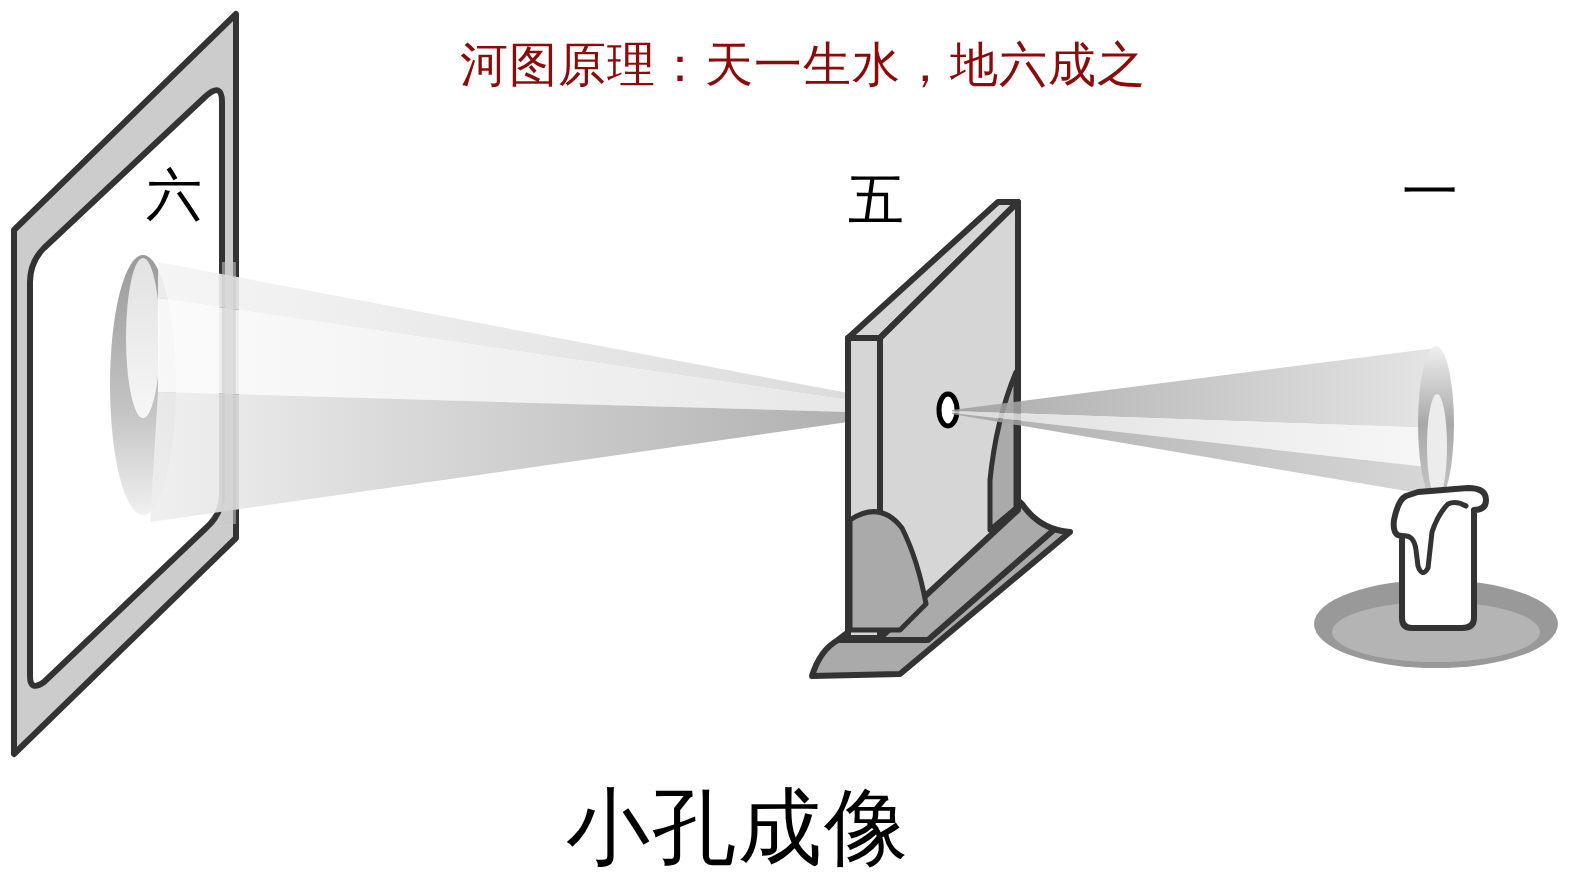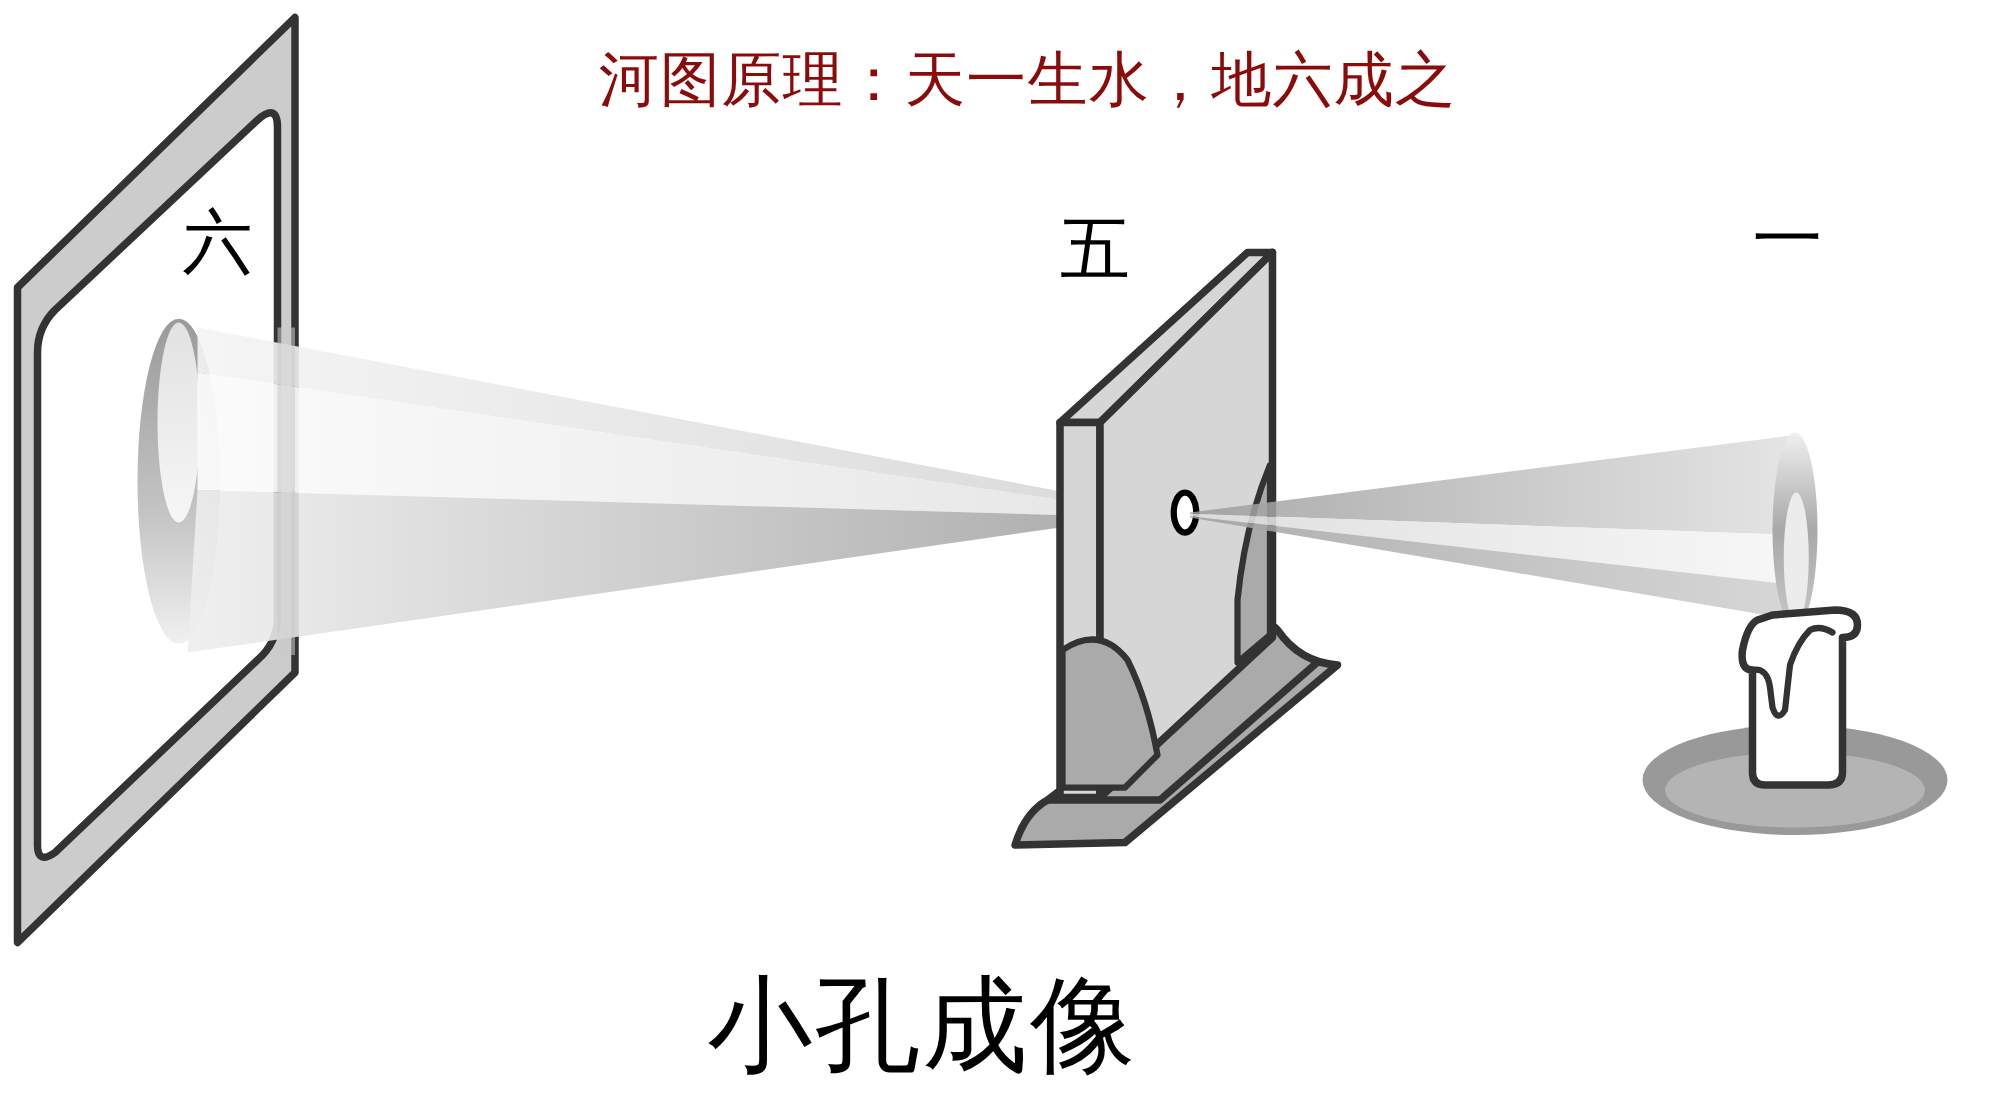--- a/index.html
+++ b/index.html
@@ -27,42 +27,41 @@
     .title {
       position: absolute;
       left: 460px;
       top: 34px;
       font-size: 48px;
       line-height: 60px;
       color: #8b0a0a;
       letter-spacing: 1px;
       white-space: nowrap;
       font-family: "DejaVu Serif", "Liberation Serif", serif;
-      margin-left: 19px;
     }
     .label {
       position: absolute;
       font-size: 56px;
       line-height: 60px;
       color: #000000;
       font-family: "DejaVu Serif", "Liberation Serif", serif;
     }
     .label-six { left: 146px; top: 165px; }
     .label-five { left: 848px; top: 170px; }
     .label-one { left: 1402px; top: 162px; }
     .caption {
       position: absolute;
       left: 566px;
       top: 778px;
       font-size: 84px;
       line-height: 100px;
       color: #000000;
       letter-spacing: 2px;
       white-space: nowrap;
-      font-family: Liberation Mono, monospace;
+      font-family: Liberation Serif, serif;
     }
   </style>
 </head>
 <body>
 
 <div class="stage">
 
   <svg width="1594" height="894" viewBox="0 0 1594 894">
     <defs>
       <linearGradient id="beamLeftTop" x1="0" y1="0" x2="1" y2="0">

